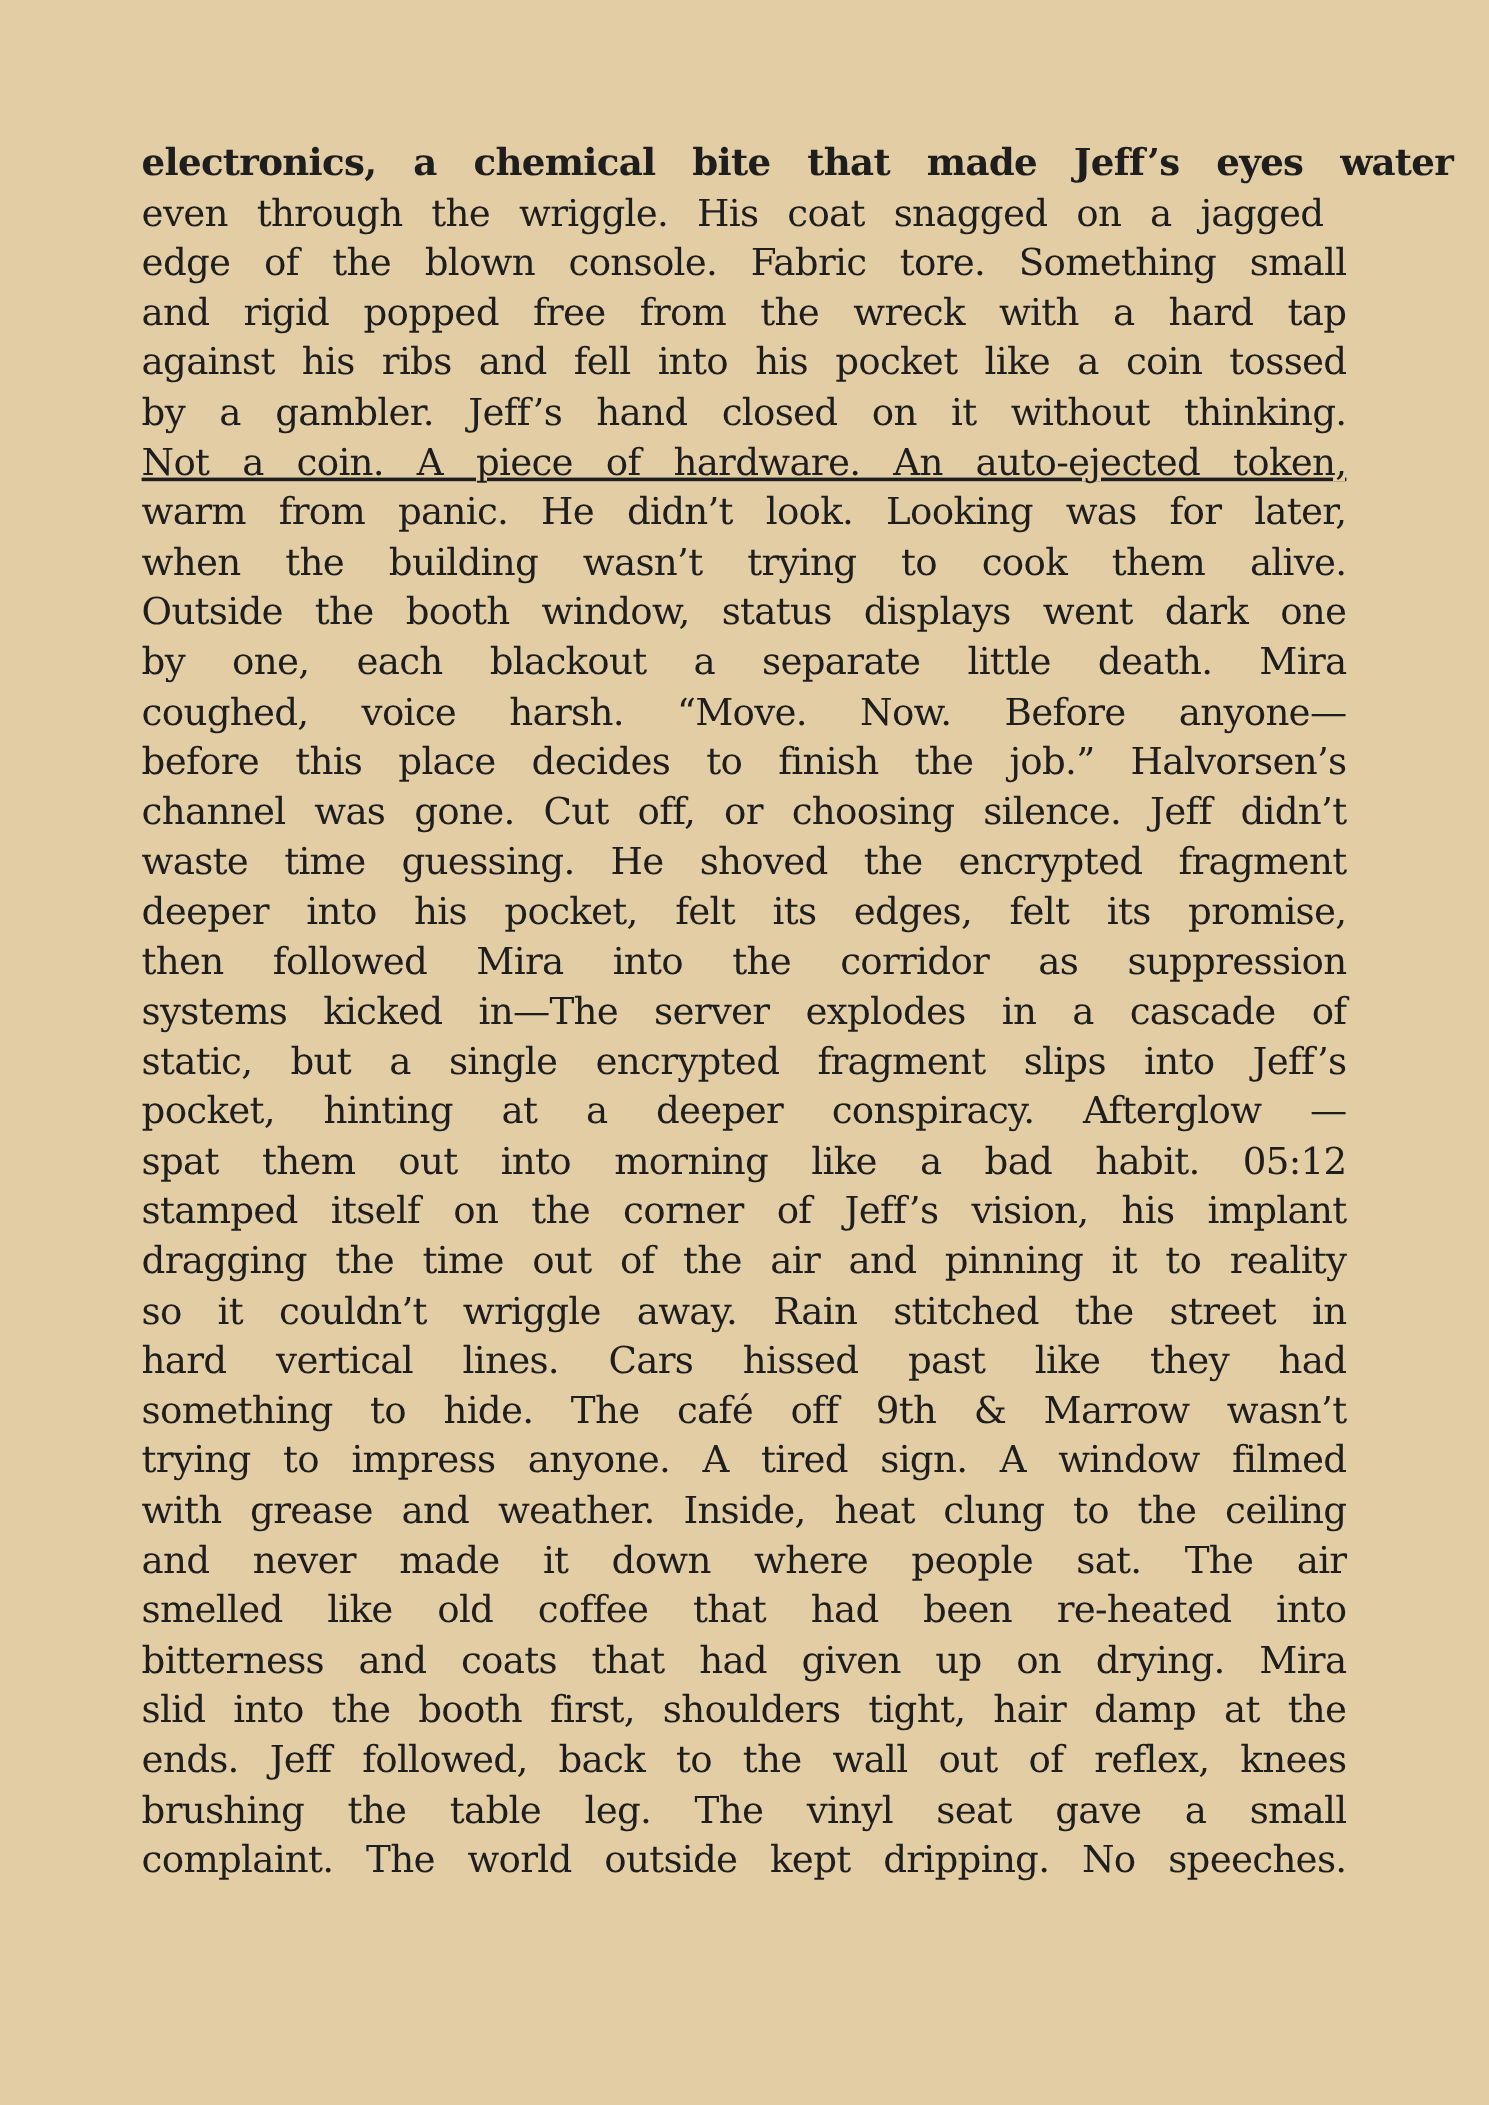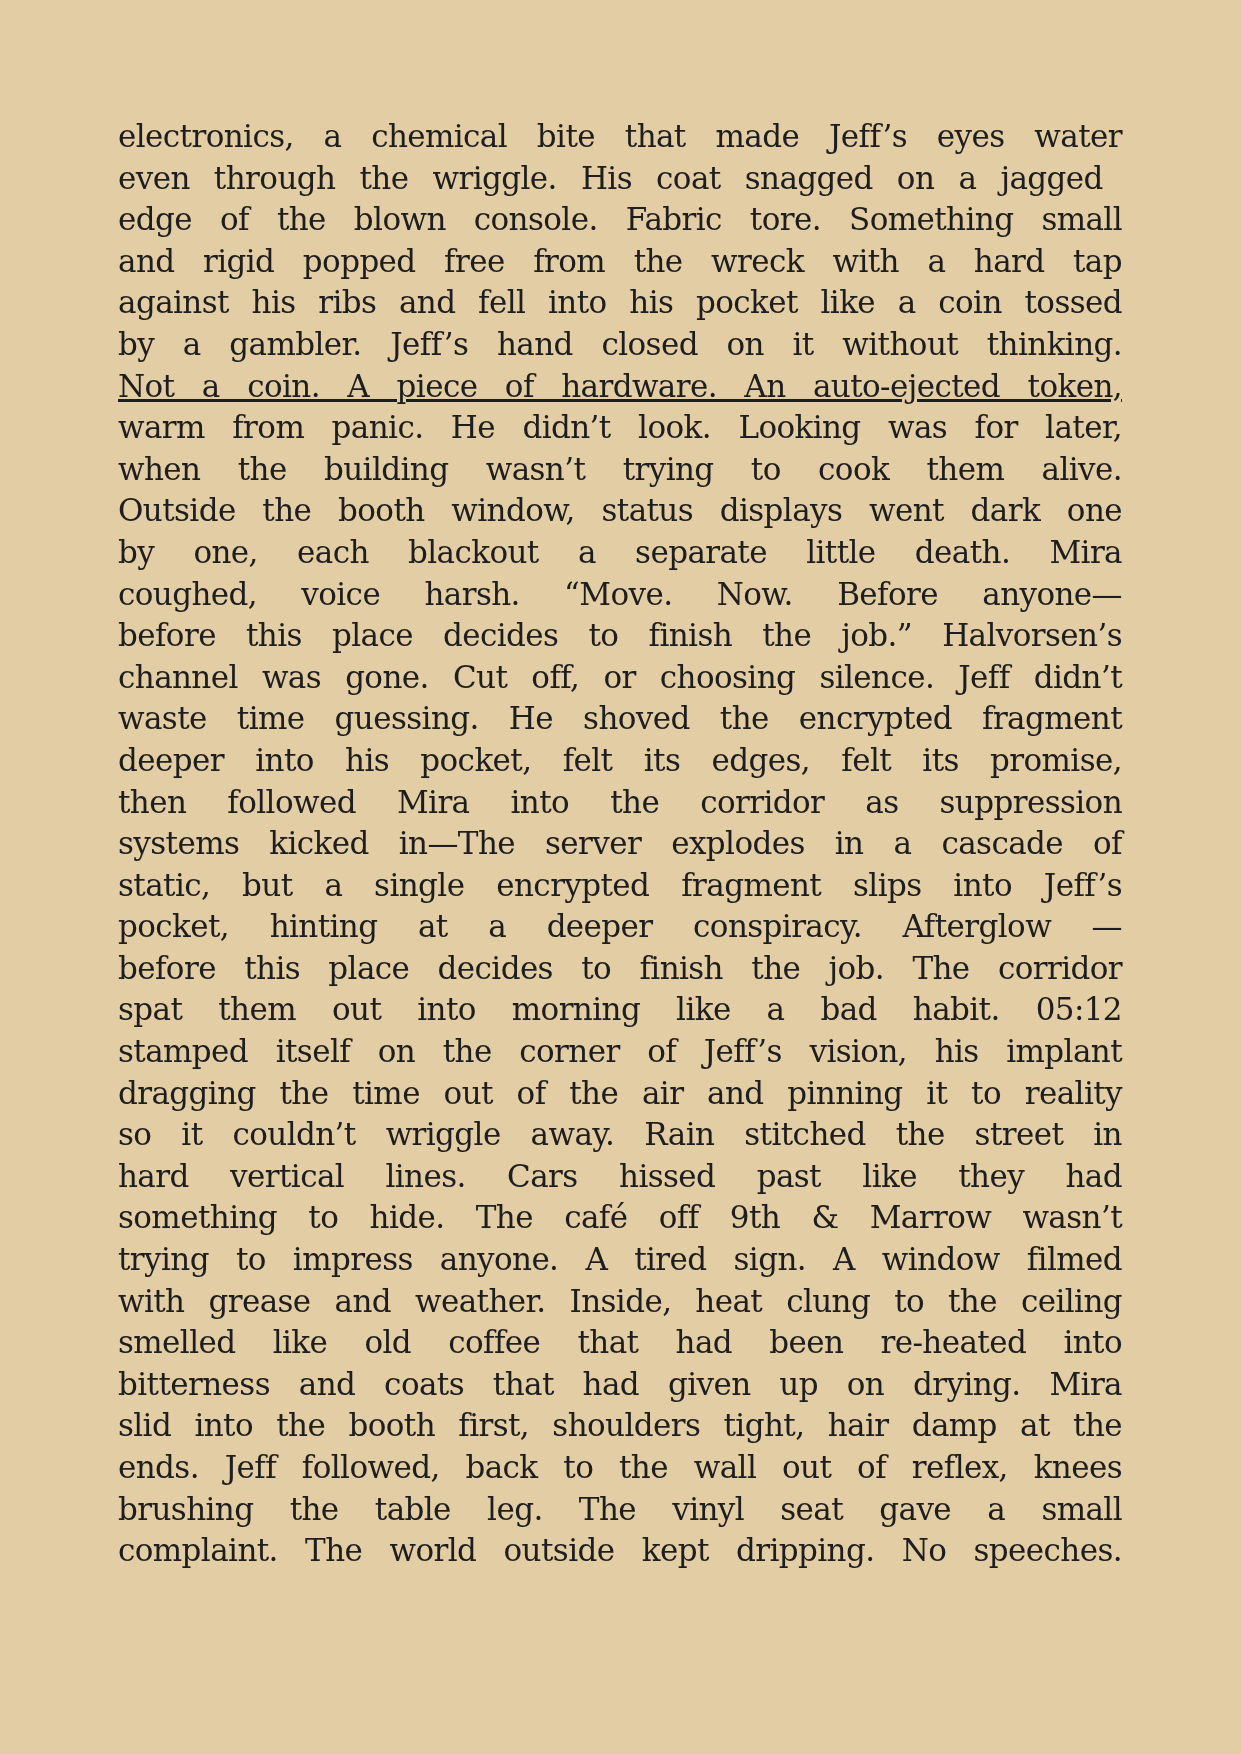--- a/index.html
+++ b/index.html
@@ -43,49 +43,49 @@
     }
     .line.last {
       text-align-last: justify;
     }
   </style>
 </head>
 <body>
 
 <div class="page">
   <div class="text-block">
-    <span class="line" style="text-align: center; text-align-last: left; word-spacing: 20.5137px; display: block; width: 1004px;">electronics, a chemical bite that made Jeff’s eyes water</span>
+    <span class="line" style="text-align: center; text-align-last: left; word-spacing: 20.5137px; display: block; width: 1004px; font-weight: bold;">electronics, a chemical bite that made Jeff’s eyes water</span>
     <span class="line" style="text-align: left; text-align-last: left; word-spacing: 14.849px; display: block; width: 1004px;">even through the wriggle. His coat snagged on a jagged</span>
     <span class="line" style="text-align: left; text-align-last: left; word-spacing: 18.7383px; display: block; width: 1004px;">edge of the blown console. Fabric tore. Something small</span>
     <span class="line" style="text-align: left; text-align-last: left; word-spacing: 19.2437px; display: block; width: 1004px;">and rigid popped free from the wreck with a hard tap</span>
     <span class="line" style="text-align: left; text-align-last: left; word-spacing: 13.419px; display: block; width: 1004px;">against his ribs and fell into his pocket like a coin tossed</span>
     <span class="line" style="text-align: left; text-align-last: left; word-spacing: 19.3646px; display: block; width: 1004px;">by a gambler. Jeff’s hand closed on it without thinking.</span>
     <span class="line" style="text-align: left; text-align-last: left; word-spacing: 18.1736px; display: block; width: 1004px; text-decoration: underline;">Not a coin. A piece of hardware. An auto-ejected token,</span>
     <span class="line" style="text-align: left; text-align-last: left; word-spacing: 18.1545px; display: block; width: 1004px;">warm from panic. He didn’t look. Looking was for later,</span>
     <span class="line" style="text-align: left; text-align-last: left; word-spacing: 28.0586px; display: block; width: 1004px;">when the building wasn’t trying to cook them alive.</span>
     <span class="line" style="text-align: left; text-align-last: left; word-spacing: 17.4492px; display: block; width: 1004px;">Outside the booth window, status displays went dark one</span>
     <span class="line" style="text-align: left; text-align-last: left; word-spacing: 29.9844px; display: block; width: 1004px;">by one, each blackout a separate little death. Mira</span>
     <span class="line" style="text-align: left; text-align-last: left; word-spacing: 35.0339px; display: block; width: 1004px;">coughed, voice harsh. “Move. Now. Before anyone—</span>
     <span class="line" style="text-align: left; text-align-last: left; word-spacing: 20.8555px; display: block; width: 1004px;">before this place decides to finish the job.” Halvorsen’s</span>
     <span class="line" style="text-align: left; text-align-last: left; word-spacing: 14.8472px; display: block; width: 1004px;">channel was gone. Cut off, or choosing silence. Jeff didn’t</span>
     <span class="line" style="text-align: left; text-align-last: left; word-spacing: 20.8214px; display: block; width: 1004px;">waste time guessing. He shoved the encrypted fragment</span>
     <span class="line" style="text-align: left; text-align-last: left; word-spacing: 22.0035px; display: block; width: 1004px;">deeper into his pocket, felt its edges, felt its promise,</span>
     <span class="line" style="text-align: right; text-align-last: left; word-spacing: 31.7746px; display: block; width: 1004px;">then followed Mira into the corridor as suppression</span>
     <span class="line" style="text-align: left; text-align-last: left; word-spacing: 20.7793px; display: block; width: 1004px;">systems kicked in—The server explodes in a cascade of</span>
     <span class="line" style="text-align: left; text-align-last: left; word-spacing: 22.5918px; display: block; width: 1004px;">static, but a single encrypted fragment slips into Jeff’s</span>
     <span class="line" style="text-align: left; text-align-last: left; word-spacing: 31.2634px; display: block; width: 1004px;">pocket, hinting at a deeper conspiracy. Afterglow —</span>
-    <span class="line" style="text-align: left; text-align-last: left; word-spacing: 19.0399px; display: block; width: 1004px;">before this place decides to finish the job. The corridor</span>
     <span class="line" style="text-align: left; text-align-last: left; word-spacing: 26.7031px; display: block; width: 1004px;">spat them out into morning like a bad habit. 05:12</span>
     <span class="line" style="text-align: left; text-align-last: left; word-spacing: 18.3385px; display: block; width: 1004px;">stamped itself on the corner of Jeff’s vision, his implant</span>
     <span class="line" style="text-align: left; text-align-last: left; word-spacing: 14.4645px; display: block; width: 1004px;">dragging the time out of the air and pinning it to reality</span>
     <span class="line" style="text-align: left; text-align-last: left; word-spacing: 20.7014px; display: block; width: 1004px;">so it couldn’t wriggle away. Rain stitched the street in</span>
     <span class="line" style="text-align: left; text-align-last: left; word-spacing: 32.1113px; display: block; width: 1004px;">hard vertical lines. Cars hissed past like they had</span>
     <span class="line" style="text-align: left; text-align-last: left; word-spacing: 22.0156px; display: block; width: 1004px;">something to hide. The café off 9th &amp; Marrow wasn’t</span>
     <span class="line" style="text-align: left; text-align-last: left; word-spacing: 17.7517px; display: block; width: 1004px;">trying to impress anyone. A tired sign. A window filmed</span>
     <span class="line" style="text-align: center; text-align-last: left; word-spacing: 14.6962px; display: block; width: 1004px;">with grease and weather. Inside, heat clung to the ceiling</span>
+    <span class="line" style="text-align: left; text-align-last: left; word-spacing: 26.8333px; display: block; width: 1004px;">and never made it down where people sat. The air</span>
     <span class="line" style="text-align: left; text-align-last: left; word-spacing: 27.9258px; display: block; width: 1004px;">smelled like old coffee that had been re-heated into</span>
     <span class="line" style="text-align: left; text-align-last: left; word-spacing: 19.5764px; display: block; width: 1004px;">bitterness and coats that had given up on drying. Mira</span>
     <span class="line" style="text-align: left; text-align-last: left; word-spacing: 13.9797px; display: block; width: 1004px;">slid into the booth first, shoulders tight, hair damp at the</span>
     <span class="line" style="text-align: left; text-align-last: left; word-spacing: 16.5391px; display: block; width: 1004px;">ends. Jeff followed, back to the wall out of reflex, knees</span>
     <span class="line" style="text-align: left; text-align-last: left; word-spacing: 26.9583px; display: block; width: 1004px;">brushing the table leg. The vinyl seat gave a small</span>
     <span class="line last" style="text-align: left; text-align-last: left; word-spacing: 17.9933px; display: block; width: 1004px;">complaint. The world outside kept dripping. No speeches.</span>
   </div>
 </div>
 
 </body></html>

